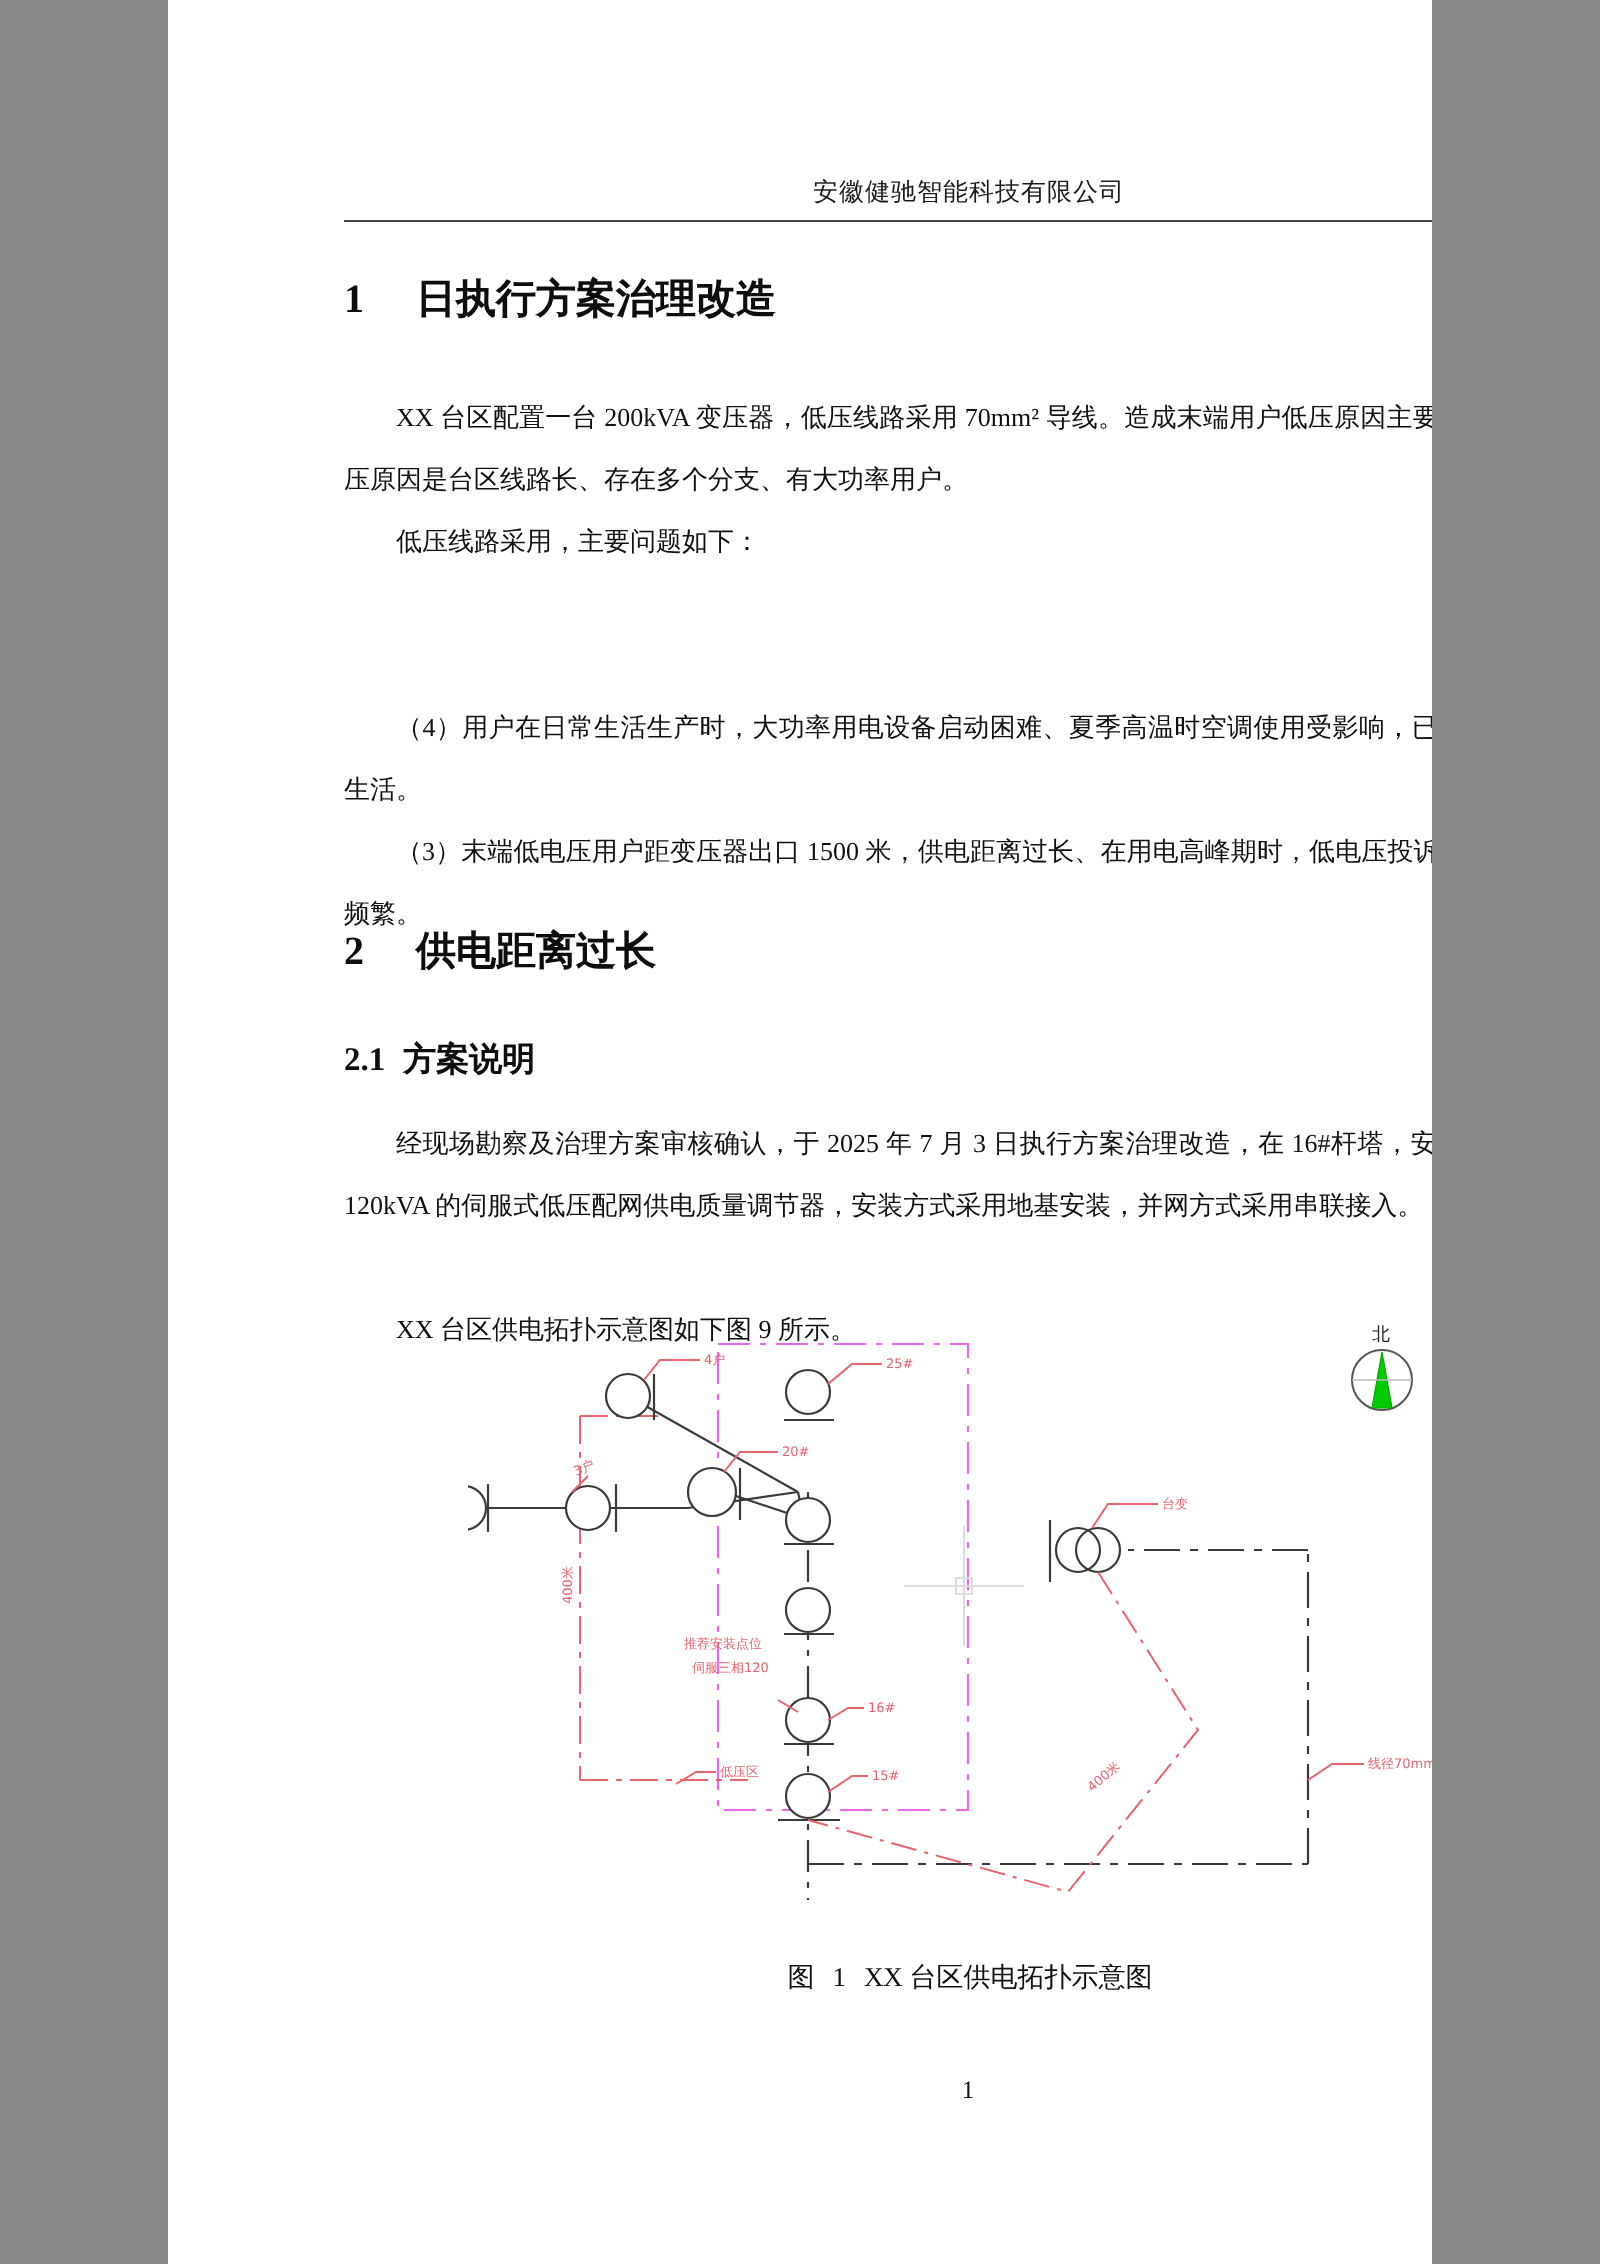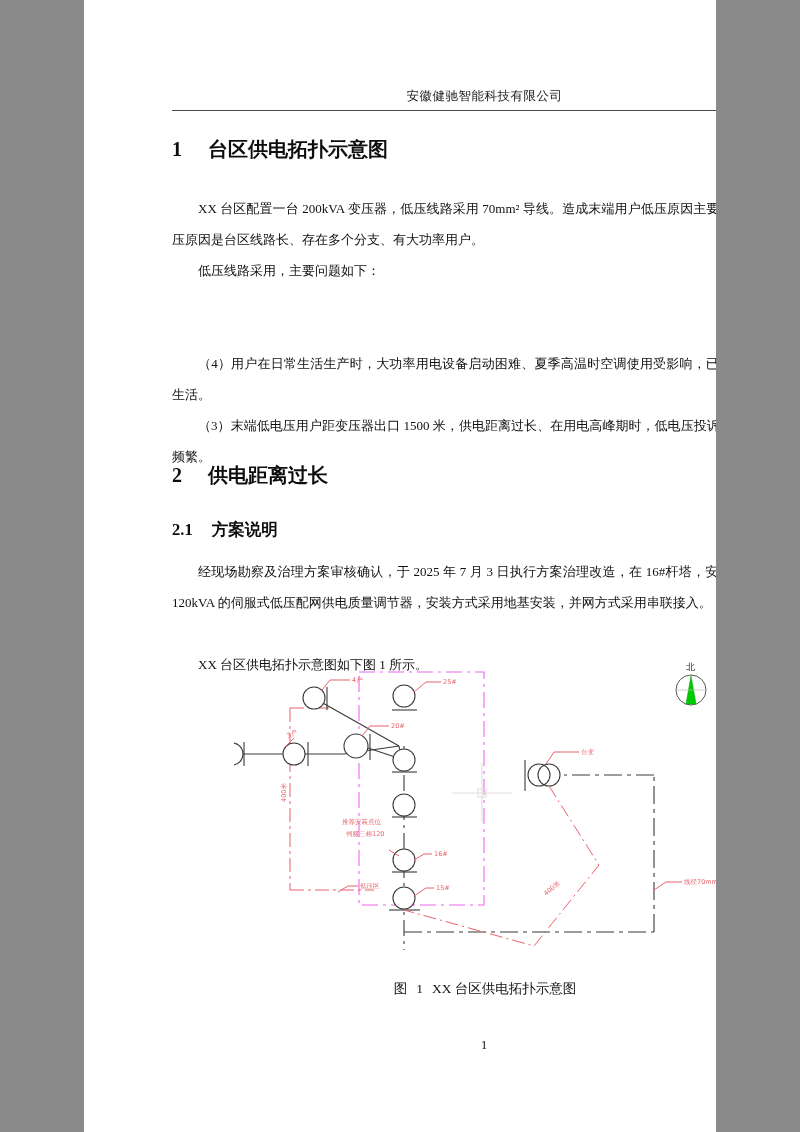--- a/index.html
+++ b/index.html
@@ -18,21 +18,21 @@
   }
   h1.sec{
     position:absolute;left:88px;font-size:20px;font-weight:bold;color:#0d0d0d;
     margin:0;letter-spacing:0px;
   }
   h1.sec .num{display:inline-block;width:36px;}
   h2.sub{
     position:absolute;left:88px;font-size:16.5px;font-weight:bold;color:#0d0d0d;
     margin:0;
   }
-  h2.sub .num{margin-right:19px;}
+  h2.sub .num{margin-right:9px;}
   p.body{
     position:absolute;left:88px;width:626px;margin:0;
     font-size:13px;line-height:31px;color:#101010;text-align:justify;
     text-justify:inter-ideograph;
   }
   p.ind{text-indent:2em;}
   .fig-caption{
     position:absolute;left:88px;top:980px;width:626px;text-align:center;
     font-size:13.5px;color:#111;
   }
@@ -47,38 +47,38 @@
 </style>
 </head>
 <body>
 
 <div class="page">
 
   <div class="header">安徽健驰智能科技有限公司</div>
   <div class="header-rule"></div>
 
   <h1 class="sec" style="top:136px">
-    <span class="num">1</span><span>台区供电拓扑示意图</span>
+    <span class="num">1</span><span>日执行方案治理改造</span>
   </h1>
 
   <p class="body ind" style="top:193px">XX 台区配置一台 200kVA 变压器，低压线路采用 70mm² 导线。造成末端用户低压原因主要是末端用户低压原因是台区线路长、存在多个分支、有大功率用户。</p>
   <p class="body ind" style="top:255px">低压线路采用，主要问题如下：</p>
   <p class="body ind" style="top:348px">（4）用户在日常生活生产时，大功率用电设备启动困难、夏季高温时空调使用受影响，已影响居民正常生活。</p>
   <p class="body ind" style="top:410px">（3）末端低电压用户距变压器出口 1500 米，供电距离过长、在用电高峰期时，低电压投诉工单反馈更为频繁。</p>
 
   <h1 class="sec" style="top:462px">
     <span class="num">2</span><span>供电距离过长</span>
   </h1>
 
   <h2 class="sub" style="top:519px">
     <span class="num">2.1</span><span>方案说明</span>
   </h2>
 
   <p class="body ind" style="top:556px">经现场勘察及治理方案审核确认，于 2025 年 7 月 3 日执行方案治理改造，在 16#杆塔，安装 1 台容量为 120kVA 的伺服式低压配网供电质量调节器，安装方式采用地基安装，并网方式采用串联接入。</p>
-  <p class="body ind" style="top:649px">XX 台区供电拓扑示意图如下图 1 所示。</p>
+  <p class="body ind" style="top:649px">XX 台区供电拓扑示意图如下图 9 所示。</p>
 
   <div class="diagram">
     <svg width="510" height="320" viewBox="0 0 510 320" xmlns="http://www.w3.org/2000/svg">
       <defs>
         <style>
           .bk{stroke:#3a3a3a;fill:none;stroke-width:1.1;}
           .bkn{stroke:#3a3a3a;fill:#fff;stroke-width:1.1;}
           .rd{stroke:#e8636b;fill:none;stroke-width:1;}
           .mg{stroke:#ee66ee;fill:none;stroke-width:1.1;}
           .gy{stroke:#dddddd;fill:none;stroke-width:1;}

